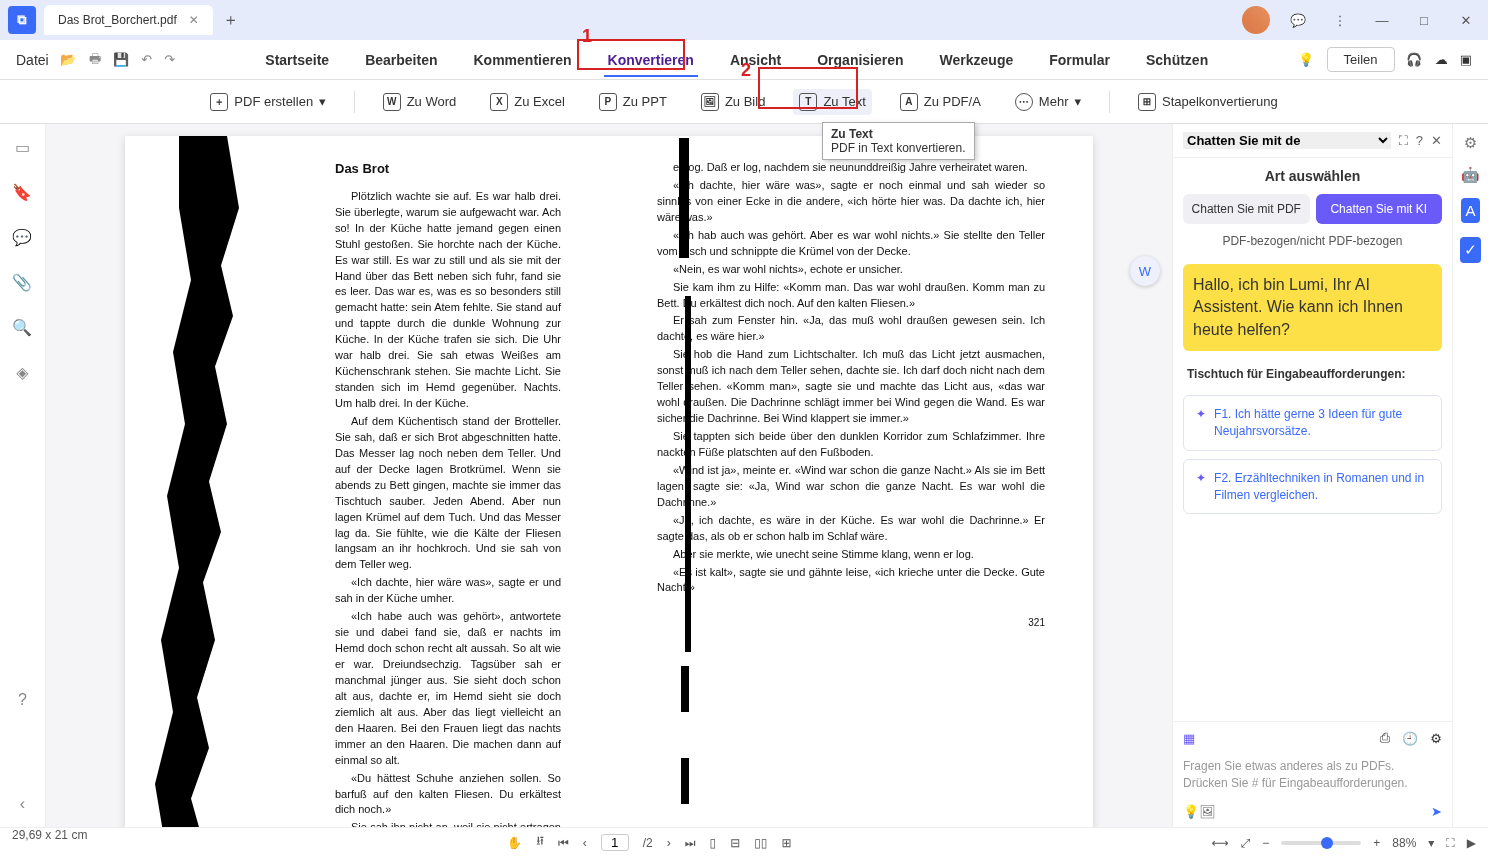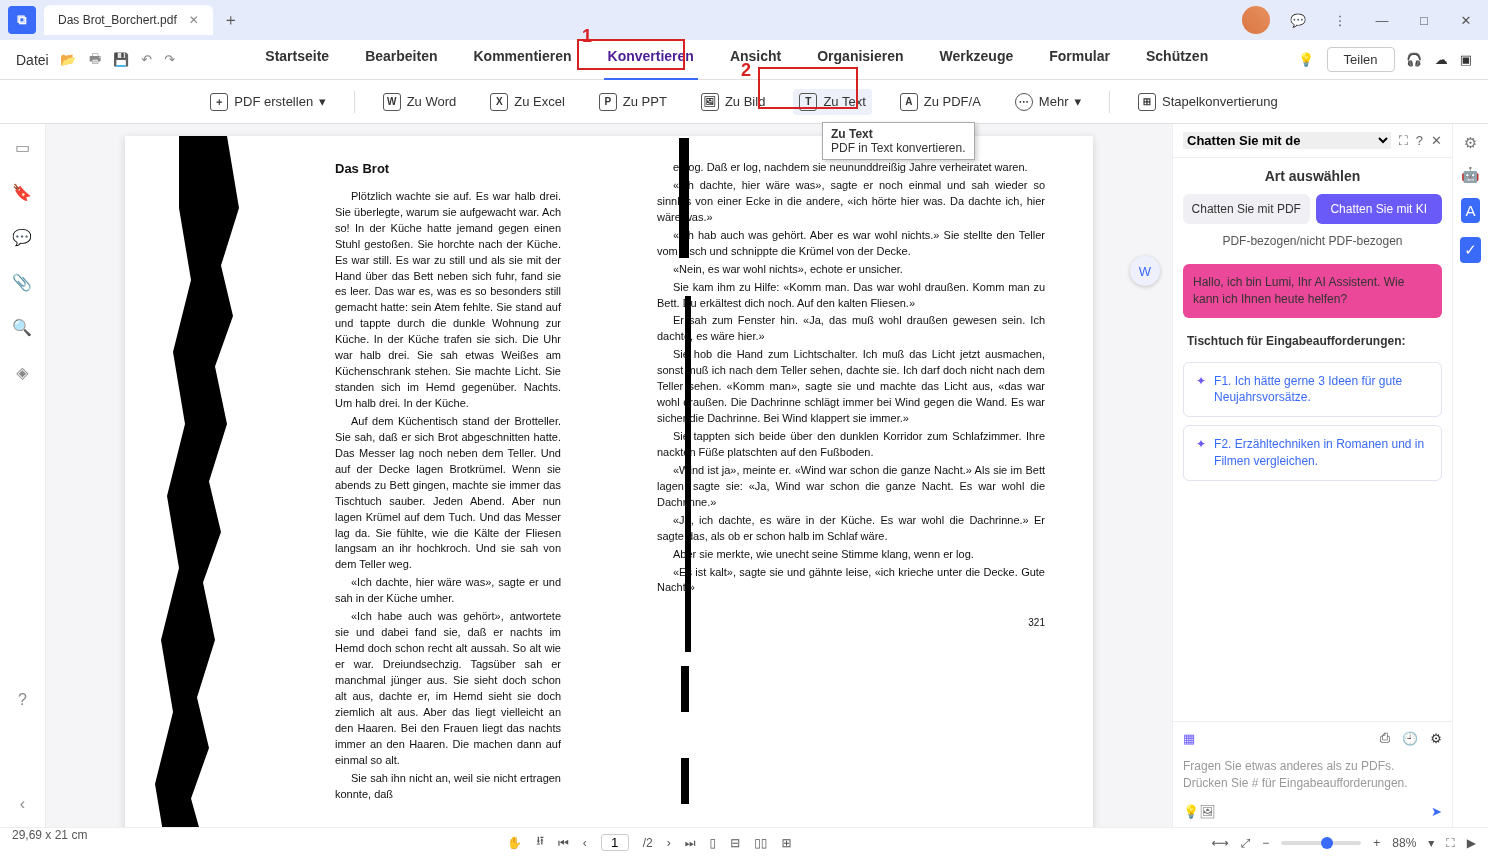--- a/index.html
+++ b/index.html
@@ -5,21 +5,21 @@
 *{box-sizing:border-box;margin:0;padding:0;font-family:"Segoe UI",Arial,sans-serif}
 body{width:1488px;height:857px;display:flex;flex-direction:column;background:#fff;overflow:hidden;font-size:13px;color:#333}
 .titlebar{background:#e5ebfb;height:40px;display:flex;align-items:center;padding:0 8px}
 .app-logo{width:28px;height:28px;background:#3a6af8;border-radius:4px;display:flex;align-items:center;justify-content:center;color:#fff;font-weight:bold;margin-right:8px}
 .tab{background:#fff;border-radius:6px 6px 0 0;padding:8px 14px;display:flex;align-items:center;gap:12px;font-size:12px}
 .tab-close{cursor:pointer;color:#888}
 .tab-add{margin-left:10px;color:#555;font-size:16px;cursor:pointer}
 .win-ctrl{margin-left:auto;display:flex;align-items:center;gap:14px}
 .win-ctrl span{width:28px;height:28px;display:flex;align-items:center;justify-content:center;color:#555}
 .avatar{width:22px;height:22px;border-radius:50%;background:linear-gradient(45deg,#d97742,#e89060)}
-.menubar{height:40px;display:flex;padding:0 16px;gap:8px;border-bottom:1px solid #e0e0e0}
+.menubar{height:40px;display:flex;align-items:center;padding:0 16px;gap:8px;border-bottom:1px solid #e0e0e0}
 .menu-left{display:flex;align-items:center;gap:12px}
 .menu-left .ic{color:#888}
 .menu-tabs{display:flex;gap:28px;margin-left:auto;margin-right:auto}
 .menu-tab{font-size:14px;font-weight:600;padding:8px 4px;cursor:pointer;position:relative}
 .menu-tab.active{color:#4c1d95}
 .menu-tab.active::after{content:"";position:absolute;left:0;right:0;bottom:-1px;height:2px;background:#3a6af8}
 .menu-right{display:flex;align-items:center;gap:12px}
 .teilen{padding:4px 16px;border:1px solid #ccc;border-radius:4px;font-size:13px}
 .hl-box{border:2px solid #d62222}
 .hl-1{position:absolute;left:577px;top:39px;width:108px;height:31px;pointer-events:none}
@@ -56,21 +56,21 @@
 .rightpanel{width:280px;border-left:1px solid #eee;display:flex;flex-direction:column}
 .rp-head{display:flex;align-items:center;gap:8px;padding:8px 10px;border-bottom:1px solid #eee}
 .rp-head select{flex:1;border:none;font-size:13px;font-weight:600}
 .rp-head .ic{color:#666}
 .rp-title{text-align:center;font-weight:700;padding:10px 0;font-size:14px}
 .rp-tabs{display:flex;gap:6px;padding:0 10px}
 .rp-tab{flex:1;padding:8px 4px;text-align:center;font-size:12px;border-radius:6px;cursor:pointer}
 .rp-tab.a{background:#f0f0f4}
 .rp-tab.b{background:#6a5af8;color:#fff}
 .rp-sub{text-align:center;font-size:12px;color:#555;padding:10px 0}
-.rp-msg{background:#ec4899;margin:6px 10px;padding:10px;border-radius:6px;font-size:12px;line-height:1.4}
+.rp-msg{background:#fde047;margin:6px 10px;padding:10px;border-radius:6px;font-size:16px;line-height:1.4}
 .rp-ex{font-size:12px;font-weight:600;padding:10px 14px}
 .rp-card{margin:4px 10px;padding:10px 12px;border:1px solid #e0e3f0;border-radius:6px;font-size:12px;color:#3a6af8;display:flex;gap:8px;line-height:1.4}
 .rp-card .sp{color:#6a5af8}
 .rp-bottom{margin-top:auto;border-top:1px solid #eee;padding:8px 10px}
 .rp-bt-row{display:flex;align-items:center;gap:12px;margin-bottom:8px}
 .rp-input{font-size:12px;color:#999;line-height:1.4;padding:4px 0}
 .rp-send{display:flex;justify-content:space-between;align-items:center;margin-top:8px}
 .rp-send .ic{color:#666}
 .rp-send .sendic{color:#3a6af8}
 .statusbar{height:30px;border-top:1px solid #eee;display:flex;padding:0 12px;font-size:12px;color:#555;gap:14px}
@@ -201,20 +201,21 @@
       <div class="ink2"></div>
       <div class="ink3"></div>
       <div class="ink4"></div>
       <div class="ink5"></div>
       <div class="col">
         <h3>Das Brot</h3>
         <p>Plötzlich wachte sie auf. Es war halb drei. Sie überlegte, warum sie aufgewacht war. Ach so! In der Küche hatte jemand gegen einen Stuhl gestoßen. Sie horchte nach der Küche. Es war still. Es war zu still und als sie mit der Hand über das Bett neben sich fuhr, fand sie es leer. Das war es, was es so besonders still gemacht hatte: sein Atem fehlte. Sie stand auf und tappte durch die dunkle Wohnung zur Küche. In der Küche trafen sie sich. Die Uhr war halb drei. Sie sah etwas Weißes am Küchenschrank stehen. Sie machte Licht. Sie standen sich im Hemd gegenüber. Nachts. Um halb drei. In der Küche.</p>
         <p>Auf dem Küchentisch stand der Brotteller. Sie sah, daß er sich Brot abgeschnitten hatte. Das Messer lag noch neben dem Teller. Und auf der Decke lagen Brotkrümel. Wenn sie abends zu Bett gingen, machte sie immer das Tischtuch sauber. Jeden Abend. Aber nun lagen Krümel auf dem Tuch. Und das Messer lag da. Sie fühlte, wie die Kälte der Fliesen langsam an ihr hochkroch. Und sie sah von dem Teller weg.</p>
         <p>«Ich dachte, hier wäre was», sagte er und sah in der Küche umher.</p>
         <p>«Ich habe auch was gehört», antwortete sie und dabei fand sie, daß er nachts im Hemd doch schon recht alt aussah. So alt wie er war. Dreiundsechzig. Tagsüber sah er manchmal jünger aus. Sie sieht doch schon alt aus, dachte er, im Hemd sieht sie doch ziemlich alt aus. Aber das liegt vielleicht an den Haaren. Bei den Frauen liegt das nachts immer an den Haaren. Die machen dann auf einmal so alt.</p>
+        <p>«Du hättest Schuhe anziehen sollen. So barfuß auf den kalten Fliesen. Du erkältest dich noch.»</p>
         <p>Sie sah ihn nicht an, weil sie nicht ertragen konnte, daß</p>
 
       </div>
       <div class="col r">
         <p>er log. Daß er log, nachdem sie neununddreißig Jahre verheiratet waren.</p>
         <p>«Ich dachte, hier wäre was», sagte er noch einmal und sah wieder so sinnlos von einer Ecke in die andere, «ich hörte hier was. Da dachte ich, hier wäre was.»</p>
         <p>«Ich hab auch was gehört. Aber es war wohl nichts.» Sie stellte den Teller vom Tisch und schnippte die Krümel von der Decke.</p>
         <p>«Nein, es war wohl nichts», echote er unsicher.</p>
         <p>Sie kam ihm zu Hilfe: «Komm man. Das war wohl draußen. Komm man zu Bett. Du erkältest dich noch. Auf den kalten Fliesen.»</p>
         <p>Er sah zum Fenster hin. «Ja, das muß wohl draußen gewesen sein. Ich dachte, es wäre hier.»</p>

